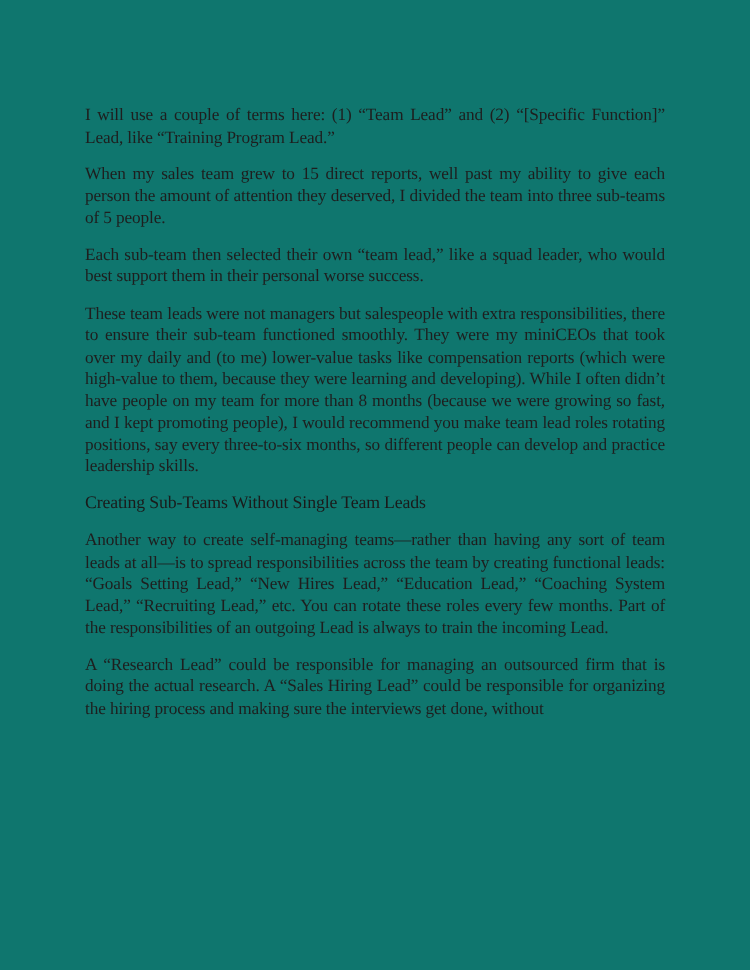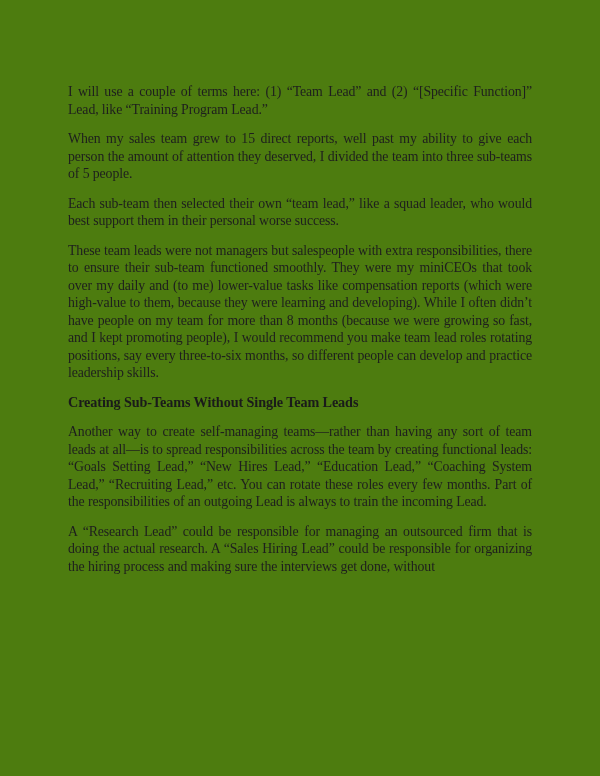--- a/index.html
+++ b/index.html
@@ -10,37 +10,37 @@
   }
   body {
     width: 600px;
     height: 776px;
     overflow: hidden;
     font-family: "Liberation Serif", "DejaVu Serif", serif;
   }
   .page {
     width: 600px;
     height: 776px;
-    background: #4d7c0f;
+    background: #0f766e;
     padding: 83px 68px 0 68px;
   }
   .doc p {
     margin: 0 0 12px 0;
     font-size: 13.8px;
     line-height: 17.5px;
     color: #1e1e1e;
     text-align: justify;
     letter-spacing: -0.1px;
   }
   .doc h2 {
     margin: 0 0 12px 0;
     font-size: 14.2px;
     line-height: 17.5px;
     color: #1a1a1a;
-    font-weight: bold;
+    font-weight: normal;
     text-align: left;
     letter-spacing: -0.1px;
   }
   .doc .it { }
 </style>
 </head>
 <body>
 
 <div class="page">
   <div class="doc" id="doc">

